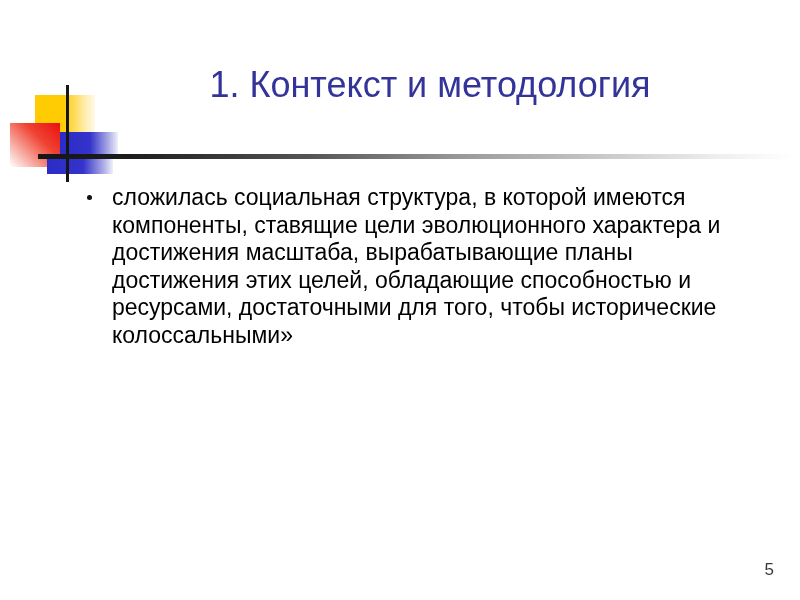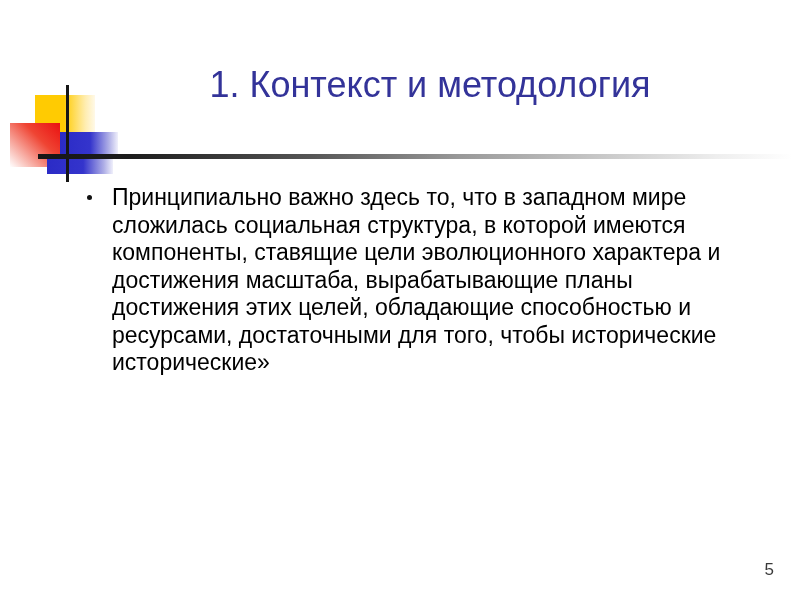--- a/index.html
+++ b/index.html
@@ -83,26 +83,25 @@
     <div class="vline"></div>
     <div class="hline"></div>
   </div>
 
   <h1 class="title">1. Контекст и методология</h1>
 
   <div class="content">
       <div class="bullet-item">
         <span class="bullet-dot"></span>
         <div class="bullet-text">
-          <div class="line">Принципиально важно здесь то, что в западном мире</div>
           <div class="line">сложилась социальная структура, в которой имеются</div>
           <div class="line">компоненты, ставящие цели эволюционного характера и</div>
           <div class="line">достижения масштаба, вырабатывающие планы</div>
           <div class="line">достижения этих целей, обладающие способностью и</div>
           <div class="line">ресурсами, достаточными для того, чтобы исторические</div>
-          <div class="line">исторические»</div>
+          <div class="line">колоссальными»</div>
         </div>
       </div>
     </div>
 
   <div class="page-number">5</div>
 
 </div>
 
 </body></html>

